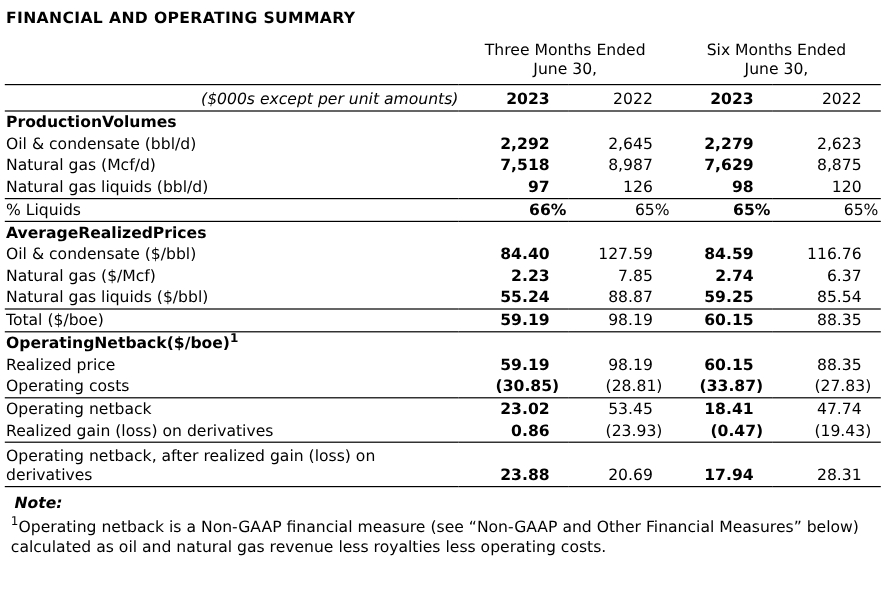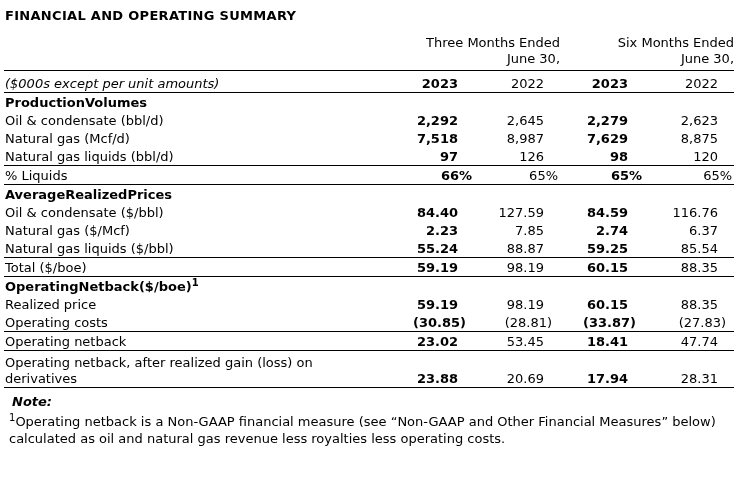--- a/index.html
+++ b/index.html
@@ -43,23 +43,23 @@
   .label { text-align: left; padding-left: 1px; }
   .num { text-align: right; padding-right: 16px; white-space: nowrap; }
   .neg { padding-right: 8px; }
   .pctcell { padding-right: 2px; }
   .b { font-weight: 700; }
   .it { font-style: italic; }
 
   tr.bt td { border-top: 1px solid #000; }
   tr.bb td { border-bottom: 1px solid #000; }
 
-  tr.grouphead td { height: 36px; vertical-align: bottom; text-align: right; line-height: 16px; padding-bottom: 3px; }
+  tr.grouphead td { height: 36px; vertical-align: bottom; text-align: center; line-height: 16px; padding-bottom: 3px; }
   tr.grouphead .gh-line { display: block; }
-  tr.years td { height: 21px; }
+  tr.years td { height: 21px; text-align: right; }
   tr.section td { font-weight: 700; }
   tr.final td { height: 34px; }
   tr.final .label { line-height: 16px; padding-top: 2px; }
 
   sup.fnmark { font-size: 10px; font-weight: 700; line-height: 0; }
   .notes { margin-top: 5px; width: 732px; }
   .note-heading { font-weight: 700; font-style: italic; margin-left: 8px; line-height: 17px; }
   .note-text { margin-left: 5px; margin-top: 3px; line-height: 17px; }
   .note-text sup { font-size: 10px; line-height: 0; font-weight: 400; }
 </style>
@@ -183,20 +183,27 @@
       <td class="num neg b">(33.87)</td>
       <td class="num neg">(27.83)</td>
     </tr>
     <tr class="bt">
       <td class="label">Operating netback</td>
       <td class="num b">23.02</td>
       <td class="num">53.45</td>
       <td class="num b">18.41</td>
       <td class="num">47.74</td>
     </tr>
+    <tr>
+      <td class="label">Realized gain (loss) on derivatives</td>
+      <td class="num b">0.86</td>
+      <td class="num neg">(23.93)</td>
+      <td class="num neg b">(0.47)</td>
+      <td class="num neg">(19.43)</td>
+    </tr>
     <tr class="final bt bb">
       <td class="label">Operating netback, after realized gain (loss) on derivatives</td>
       <td class="num b">23.88</td>
       <td class="num">20.69</td>
       <td class="num b">17.94</td>
       <td class="num">28.31</td>
     </tr>
   </tbody>
     </table>
 

